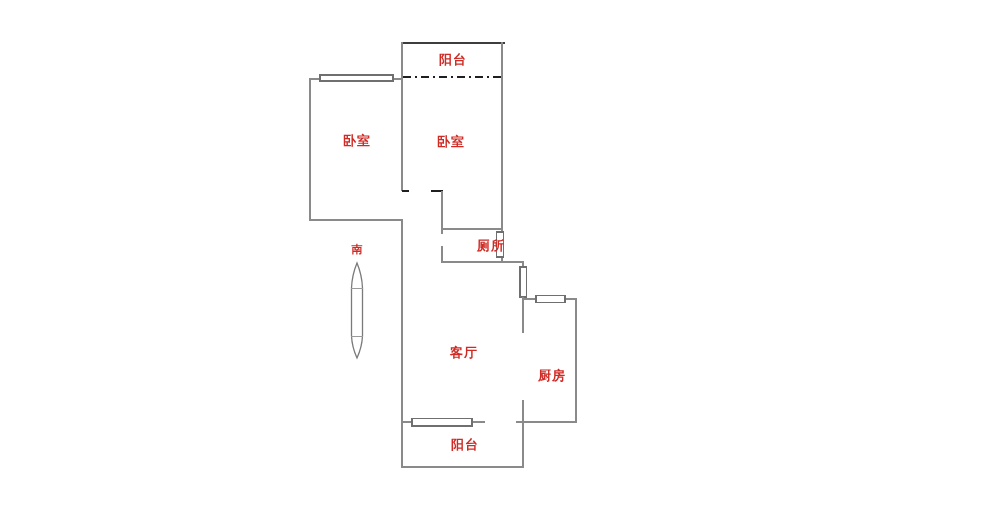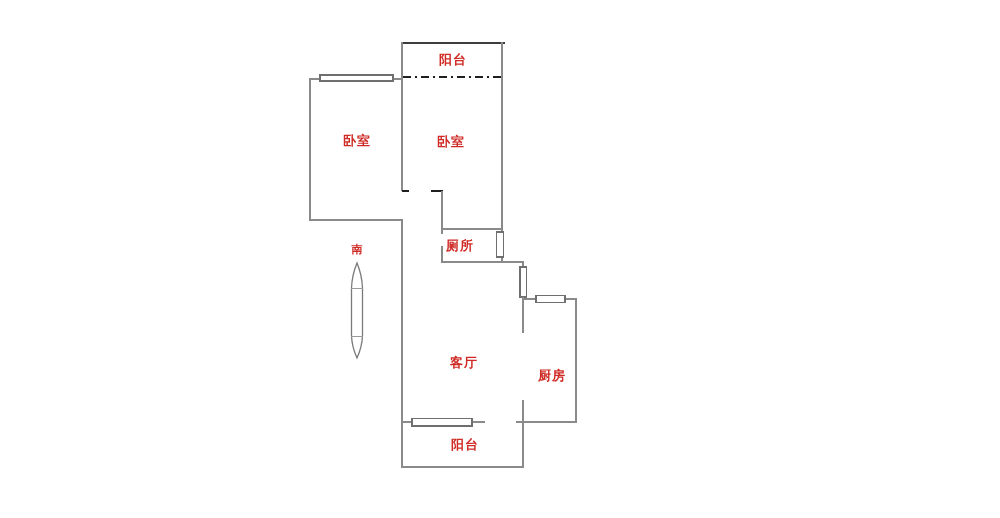--- a/index.html
+++ b/index.html
@@ -82,18 +82,18 @@
     <line class="wall" x1="402" y1="467" x2="524" y2="467"></line>
 
     <path class="needle" d="M357,263 Q362,275 362.5,288 L362.5,336 Q362,347 357,358 Q352,347 351.5,336 L351.5,288 Q352,275 357,263 Z" shape-rendering="auto"></path>
     <line class="needle-notch" x1="351" y1="288" x2="363" y2="288"></line>
     <line class="needle-notch" x1="351" y1="336" x2="363" y2="336"></line>
   </svg>
 
   <div class="room-label" style="left:453px;top:59px;">阳台</div>
   <div class="room-label" style="left:357px;top:140px;">卧室</div>
   <div class="room-label" style="left:451px;top:141px;">卧室</div>
-  <div class="room-label" style="left:460px;top:245px;">厕所</div>
+  <div class="room-label" style="left:491px;top:245px;">厕所</div>
   <div class="room-label small" style="left:357px;top:249px;">南</div>
-  <div class="room-label" style="left:464px;top:362px;">客厅</div>
+  <div class="room-label" style="left:464px;top:352px;">客厅</div>
   <div class="room-label" style="left:552px;top:375px;">厨房</div>
   <div class="room-label" style="left:465px;top:444px;">阳台</div>
 </div>
 
 </body></html>

